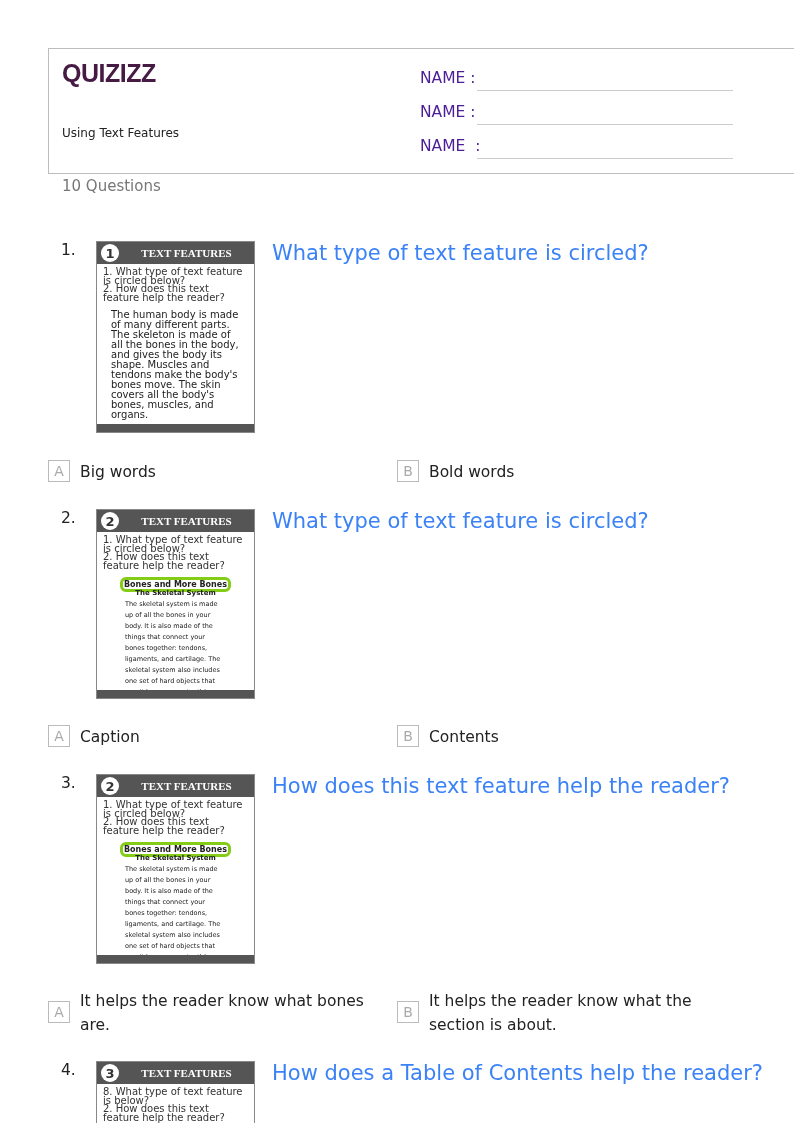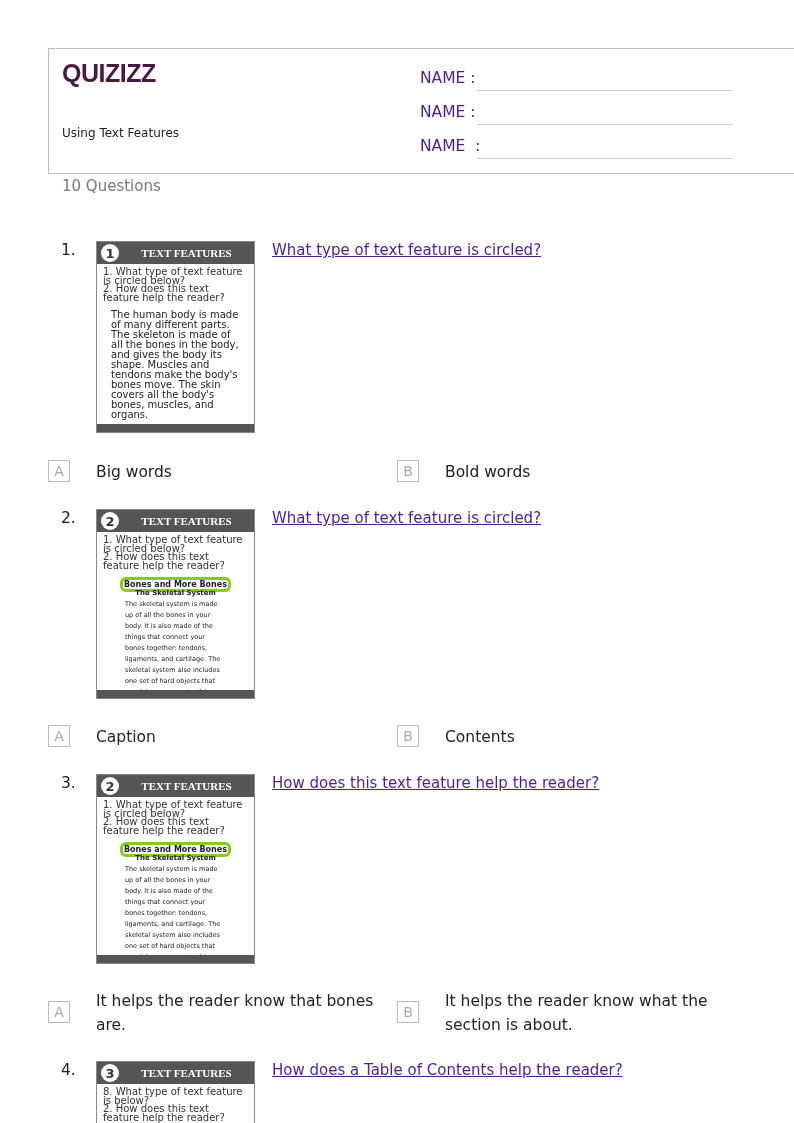--- a/index.html
+++ b/index.html
@@ -12,24 +12,24 @@
   .field .line{position:absolute;left:57px;width:256px;top:21px;border-bottom:1px solid #ccc;}
   .q{position:absolute;left:0;width:794px;}
   .qnum{position:absolute;left:61px;font-size:15.5px;}
   .qimg{position:absolute;left:96px;width:159px;background:#fff;border:1px solid #888;box-sizing:border-box;overflow:hidden;}
   .qimg .bar{height:22px;background:#555;display:flex;align-items:center;}
   .qimg .circ{width:18px;height:18px;border-radius:50%;background:#fff;color:#333;font-weight:bold;font-size:13px;display:flex;align-items:center;justify-content:center;margin-left:4px;}
   .qimg .bt{flex:1;text-align:center;color:#fff;font-family:Liberation Serif, serif;font-weight:bold;font-size:11px;}
   .qimg .inner{padding:4px 6px;font-size:10px;line-height:8.5px;color:#333;}
   .qimg .body{font-size:10px;line-height:10px;padding:4px 14px;color:#222;}
   .qimg .foot{position:absolute;left:0;right:0;bottom:0;height:8px;background:#555;}
-  .qtext{position:absolute;left:272px;font-size:15px;color:#4c1d95;text-decoration:underline;}
+  .qtext{position:absolute;left:272px;font-size:21px;color:#3b82f6;}
   .opt{position:absolute;font-size:15.5px;color:#222;}
   .opt .box{position:absolute;left:0;top:0;width:22px;height:22px;border:1px solid #bbb;box-sizing:border-box;color:#aaa;font-size:14px;display:flex;align-items:center;justify-content:center;}
-  .opt .lbl{position:absolute;left:48px;top:0;width:290px;line-height:24px;}
+  .opt .lbl{position:absolute;left:32px;top:0;width:290px;line-height:24px;}
   .hl{border:3px solid #84cc16;border-radius:6px;padding:0 1px;font-weight:bold;}
 </style>
 </head>
 <body>
 
 <div class="header">
   <div class="logo">QUIZIZZ</div>
   <div class="title">Using Text Features</div>
   <div class="subtitle">10 Questions</div>
   <div class="field" style="top:20px"><span>NAME :</span><div class="line"></div></div>
@@ -102,21 +102,21 @@
       </div>
     <div style="text-align:center;font-size:8px;margin-top:6px"><span class="hl">Bones and More Bones</span></div>
     <div style="text-align:center;font-size:7px;font-weight:bold">The Skeletal System</div>
     <div class="body" style="font-size:6.5px;line-height:11px;padding:2px 28px">The skeletal system is made up of all the bones in your body. It is also made of the things that connect your bones together: tendons, ligaments, and cartilage. The skeletal system also includes one set of hard objects that aren't bones: your teeth!</div>
     <div class="foot"></div>
   </div>
   <div class="qtext">How does this text feature help the reader?</div>
 </div>
 <div class="opt" style="left:48px;top:989px">
     <div class="box" style="top:12px">A</div>
-    <div class="lbl">It helps the reader know that bones are.</div>
+    <div class="lbl">It helps the reader know what bones are.</div>
   </div>
 <div class="opt" style="left:397px;top:989px">
     <div class="box" style="top:12px">B</div>
     <div class="lbl">It helps the reader know what the section is about.</div>
   </div>
 
 <div class="q" style="top:1061px">
   <div class="qnum">4.</div>
   <div class="qimg" style="top:0;height:80px">
     <div class="bar">

